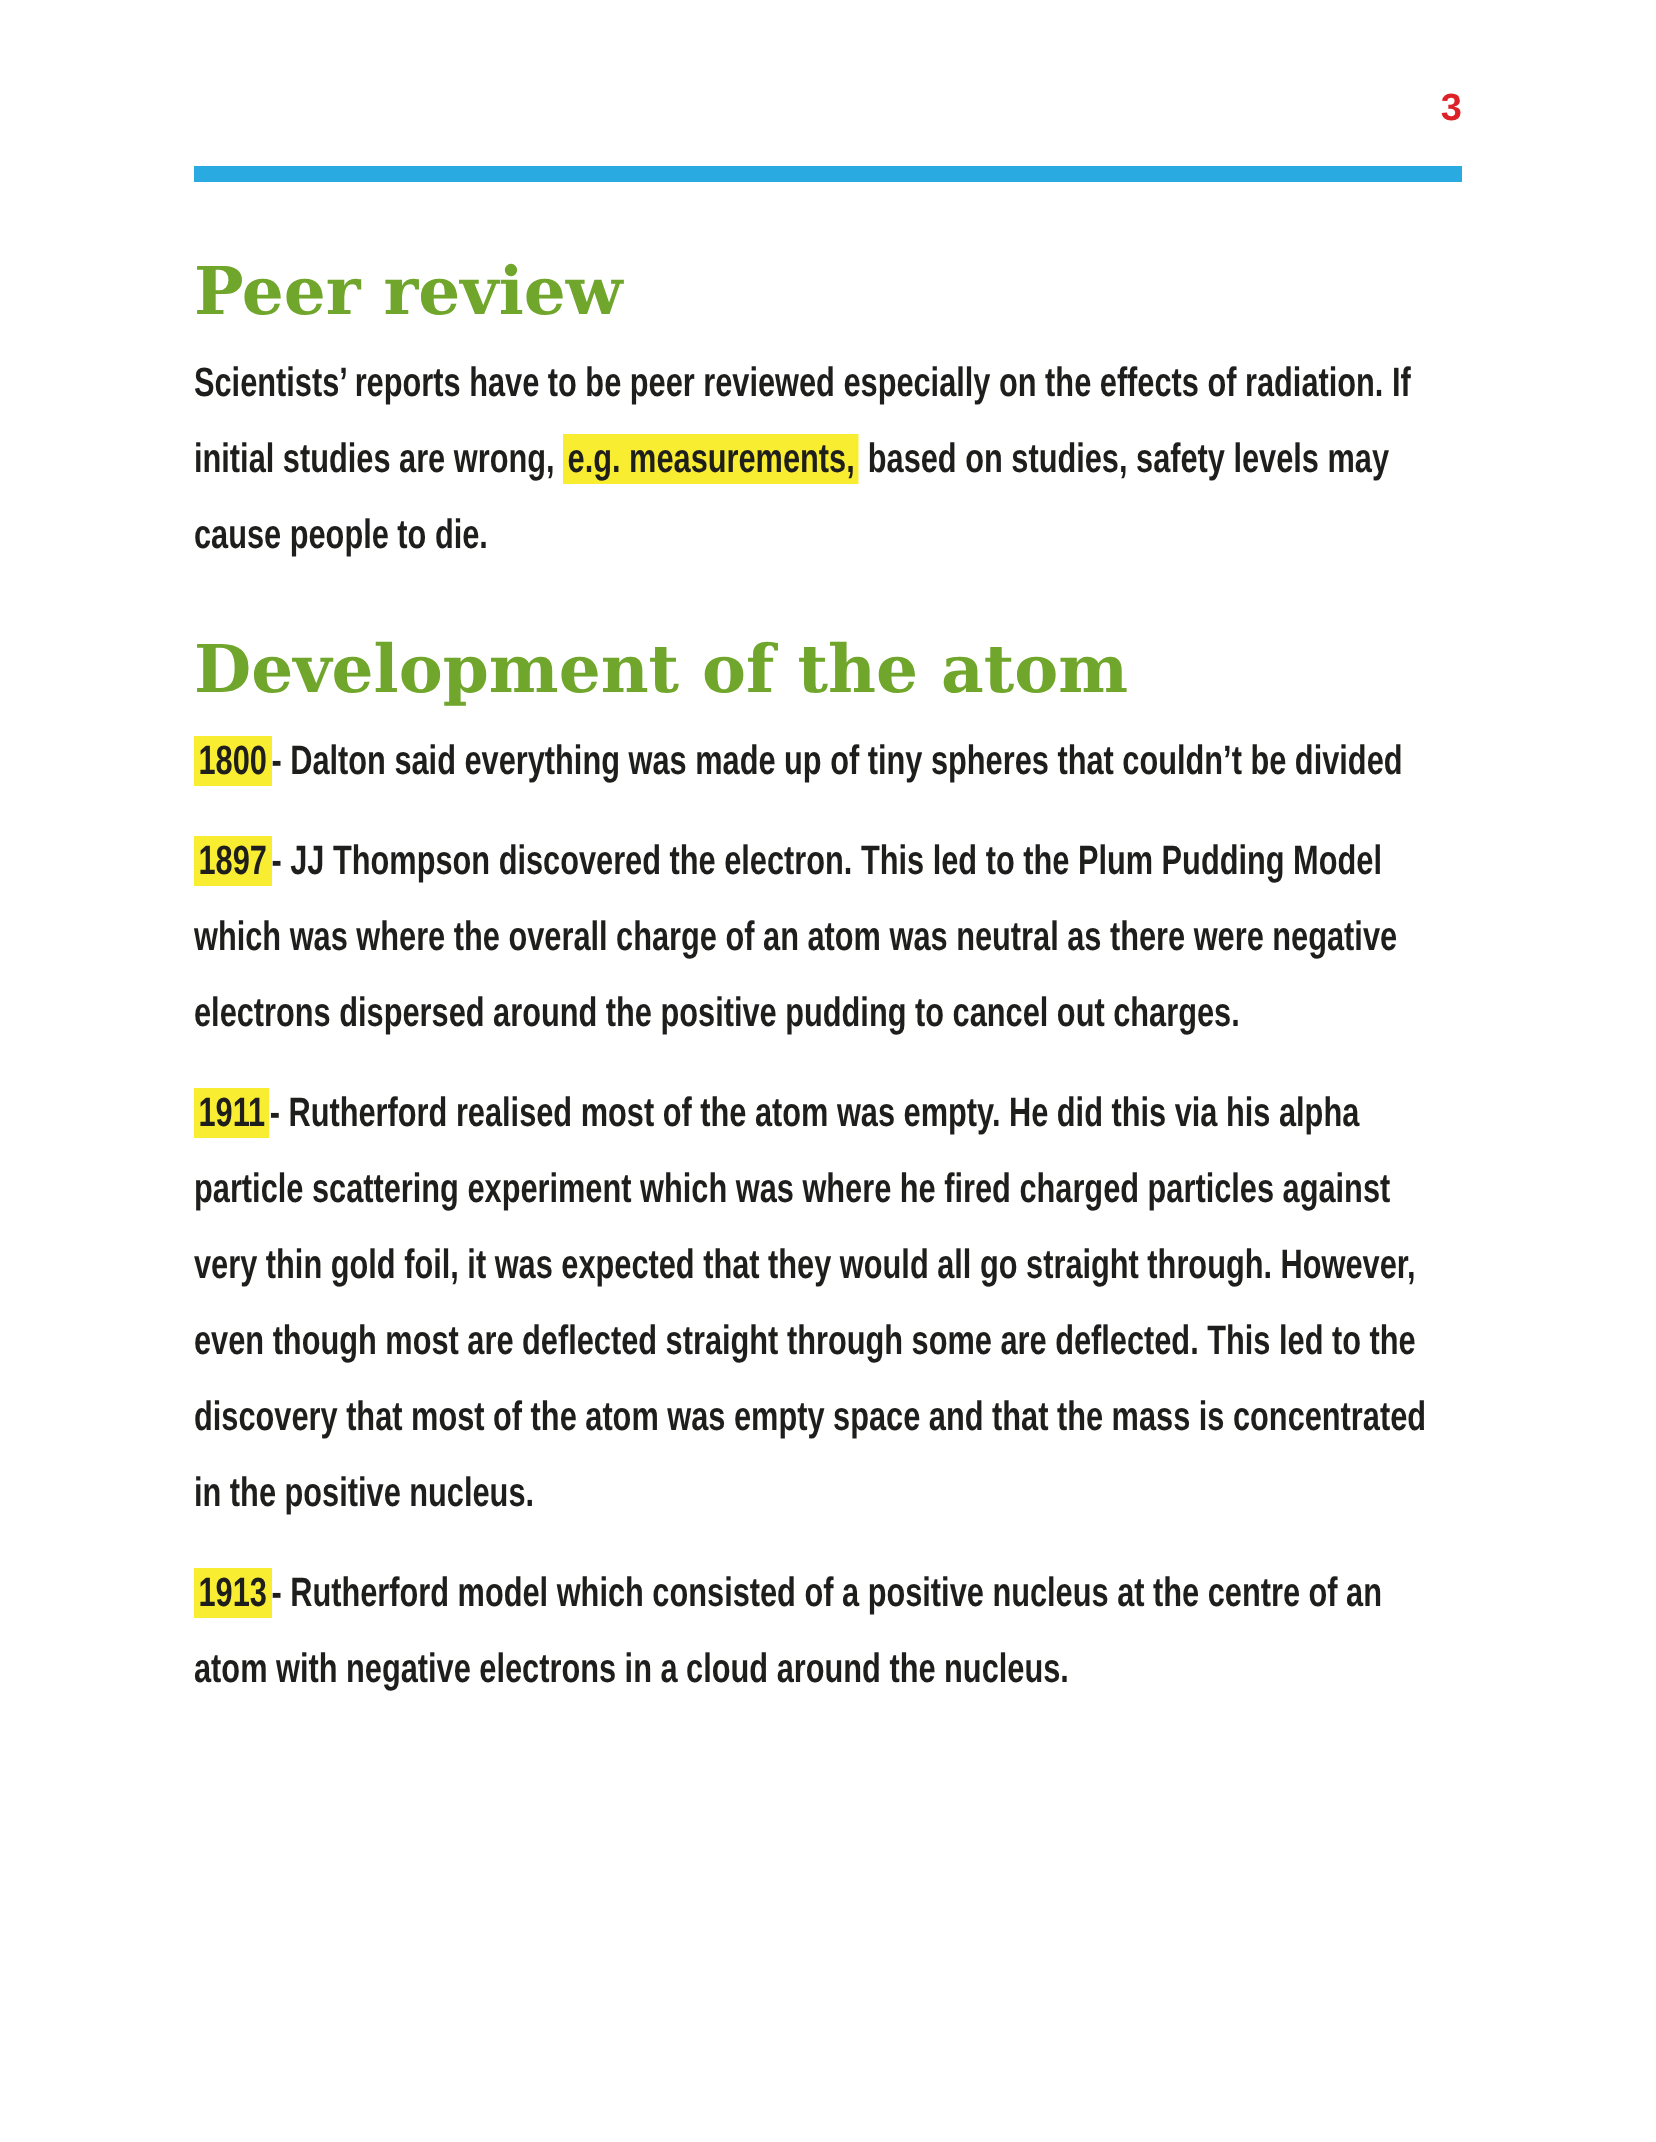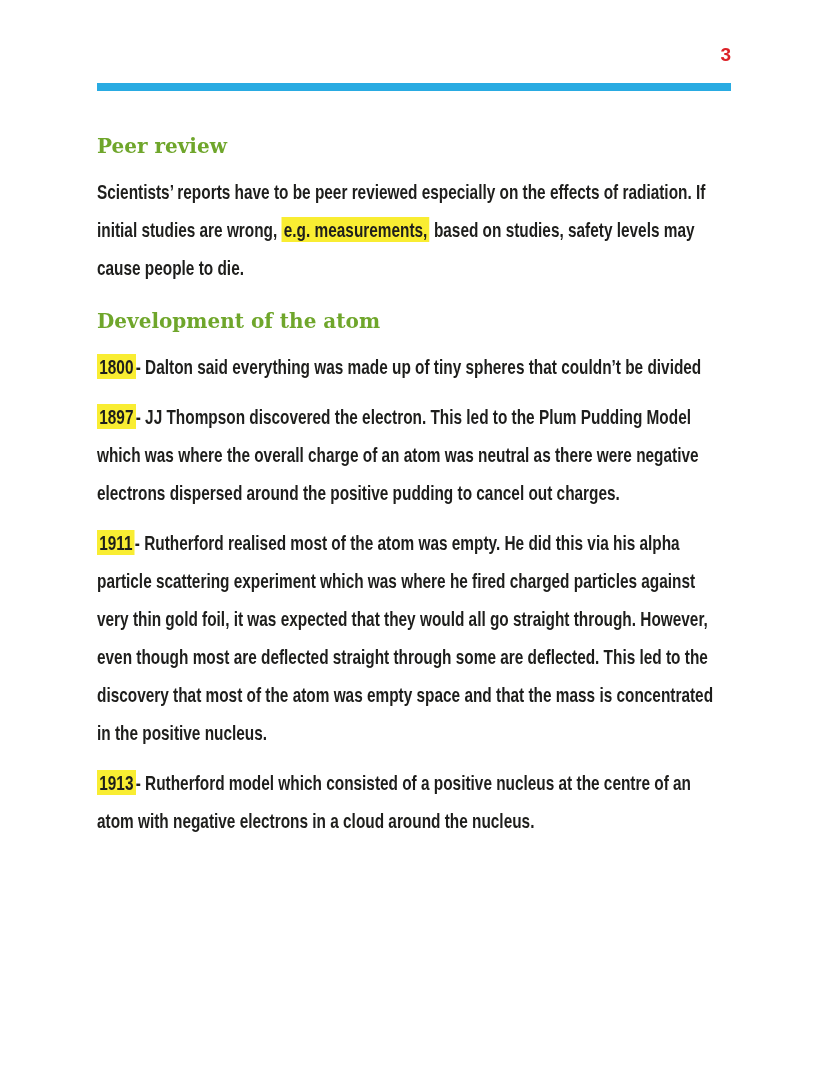--- a/index.html
+++ b/index.html
@@ -34,30 +34,30 @@
   }
   .content {
     position: absolute;
     top: 91px;
     left: 97px;
     width: 634px;
   }
   .heading {
     font-family: "DejaVu Serif", serif;
     font-weight: 700;
-    font-size: 20px;
+    font-size: 33px;
     line-height: 36px;
     color: #6fa62b;
     margin: 0 0 9px 0;
   }
   .heading.first {
     margin-top: 37px;
   }
   .heading.later {
-    margin-top: 16px;
+    margin-top: 30px;
   }
   .para {
     font-size: 20.5px;
     font-weight: 700;
     line-height: 38px;
     letter-spacing: 0;
     margin: 0 0 12px 0;
     width: 845px;
     transform: scaleX(0.75);
     transform-origin: 0 0;

